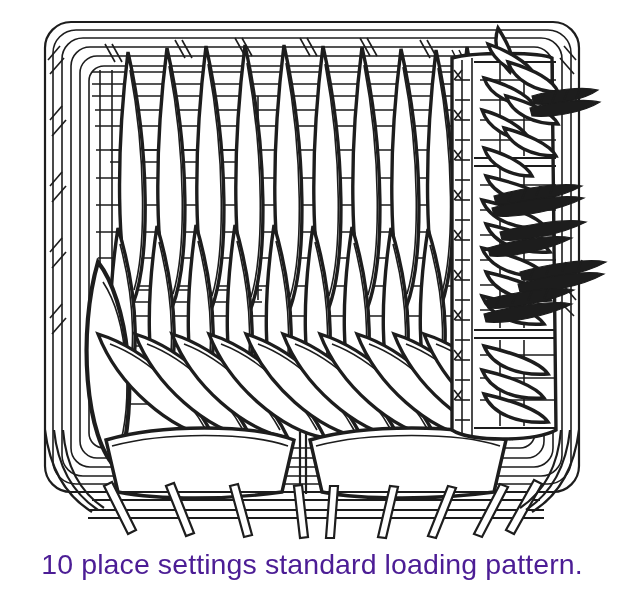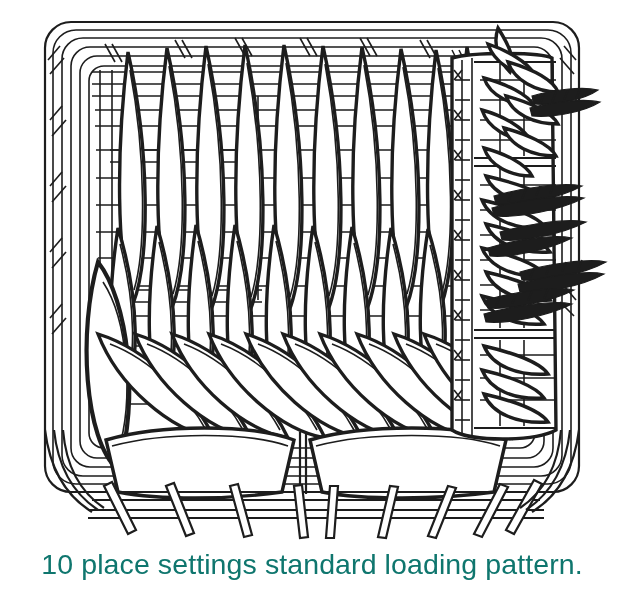--- a/index.html
+++ b/index.html
@@ -6,21 +6,21 @@
   body{
     width:624px;height:594px;background:#ffffff;
     font-family:"Liberation Sans", sans-serif;
     overflow:hidden;
   }
   #figure-root{position:relative;width:624px;height:594px;background:#fff;}
   #diagram-svg{display:block;position:absolute;left:0;top:0;}
   #caption{
     position:absolute;left:0;top:536px;width:624px;height:58px;
     display:flex;align-items:center;justify-content:center;
-    font-size:28.5px;line-height:1.1;color:#0f766e;
+    font-size:28.5px;line-height:1.1;color:#4c1d95;
     letter-spacing:0.1px;white-space:nowrap;text-align:right;
   }
   .ln{fill:none;stroke:#1d1d1d;}
   .thin{stroke-width:1.6;}
   .mid{stroke-width:2.2;}
   .thick{stroke-width:3.4;}
   .heavy{stroke-width:4.2;}
   .wht{fill:#ffffff;}
   .blk{fill:#1d1d1d;stroke:#1d1d1d;stroke-width:1.2;}
 </style>

